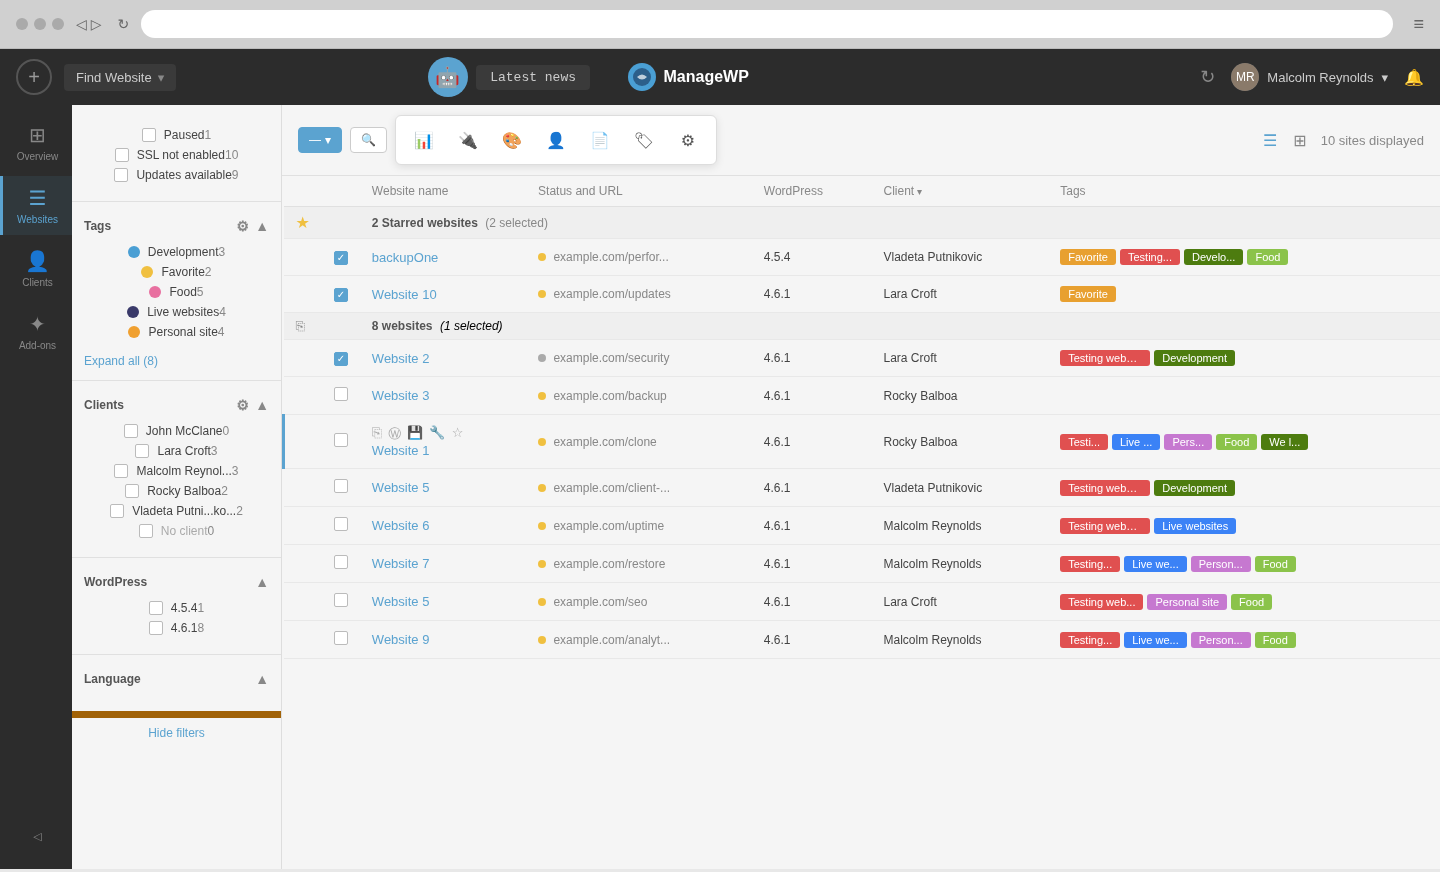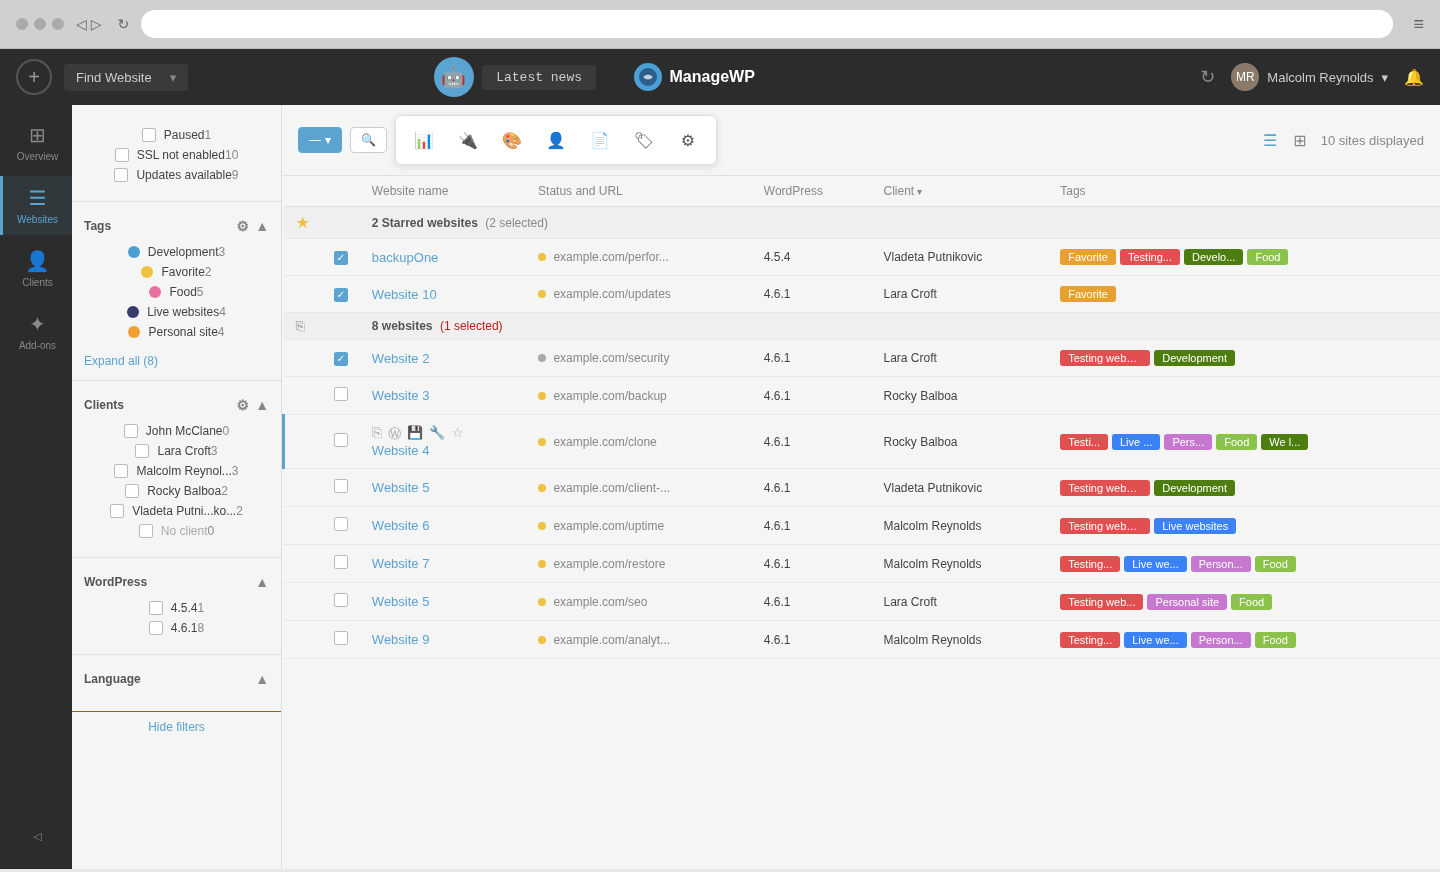--- a/index.html
+++ b/index.html
@@ -60,21 +60,21 @@
       cursor: pointer;
     }
     .find-website-dropdown {
       background: #3a3a3a;
       color: #ccc;
       border: none;
       padding: 6px 12px;
       border-radius: 4px;
       font-size: 13px;
       cursor: pointer;
-      display: flex; gap: 18px;
+      display: flex; gap: 6px;
     }
     .find-website-dropdown .arrow { color: #888; }
 
     .top-nav-center { flex: 1; display: flex; flex-direction: column; align-items: center; position: relative; }
     .latest-news-btn {
       background: #3a3a3a;
       color: #ccc;
       border: none;
       padding: 5px 14px;
       border-radius: 4px;
@@ -229,21 +229,21 @@
     .group-header td { background: #efefef; color: #555; font-size: 12px; padding: 6px 12px; }
 
     
     .site-actions { display: flex; gap: 6px; color: #aaa; font-size: 13px; }
     .site-actions span { cursor: pointer; }
 
     
     .hide-filters-btn {
       text-align: center; padding: 8px 12px;
       color: #5ba3d0; font-size: 12px; cursor: pointer;
-      border-top: 1px solid #a16207; margin-top: 8px;
+      border-top: 7px solid #a16207; margin-top: 8px;
     }
 
     
     ::-webkit-scrollbar { width: 6px; }
     ::-webkit-scrollbar-track { background: #f0f0f0; }
     ::-webkit-scrollbar-thumb { background: #ccc; border-radius: 3px; }
 
     .checkbox-custom {
       width: 14px; height: 14px; border: 1px solid #bbb; border-radius: 2px;
       display: inline-flex; align-items: center; justify-content: center;
@@ -623,21 +623,21 @@
                   </div>
       </td>
     </tr>
               <tr class="group-header">
     <td>
       <span style="color:#888;">⎘</span>
     </td>
     <td></td>
     <td colspan="5">
       <strong>8 websites</strong>
-      <span style="color:#b91c1c; margin-left:4px;">(1 selected)</span>
+      <span style="color:#000000; margin-left:4px;font-style:italic;">(1 selected)</span>
     </td>
   </tr>
               <tr>
       <td class="star-col"></td>
       <td class="check-col">
         <div class="checkbox-custom checked">✓</div>
       </td>
       <td>
         
         <a class="site-name">Website 2</a>
@@ -680,21 +680,21 @@
         <div class="checkbox-custom "></div>
       </td>
       <td>
         <div class="site-actions">
         <span title="Clone">⎘</span>
         <span title="WordPress">Ⓦ</span>
         <span title="Backup">💾</span>
         <span title="Tools">🔧</span>
         <span title="Star">☆</span>
       </div>
-        <a class="site-name">Website 4</a>
+        <a class="site-name">Website 1</a>
       </td>
       <td class="url-col">
         <span class="url-dot" style="background:#f0c040;"></span>
         <span>example.com/clone</span>
       </td>
       <td class="wp-version">4.6.1</td>
       <td class="client-name">Rocky Balboa</td>
       <td>
         <div class="tags-cell">
                     <span class="tag-badge tag-testing" title="Testi...">Testi...</span>

